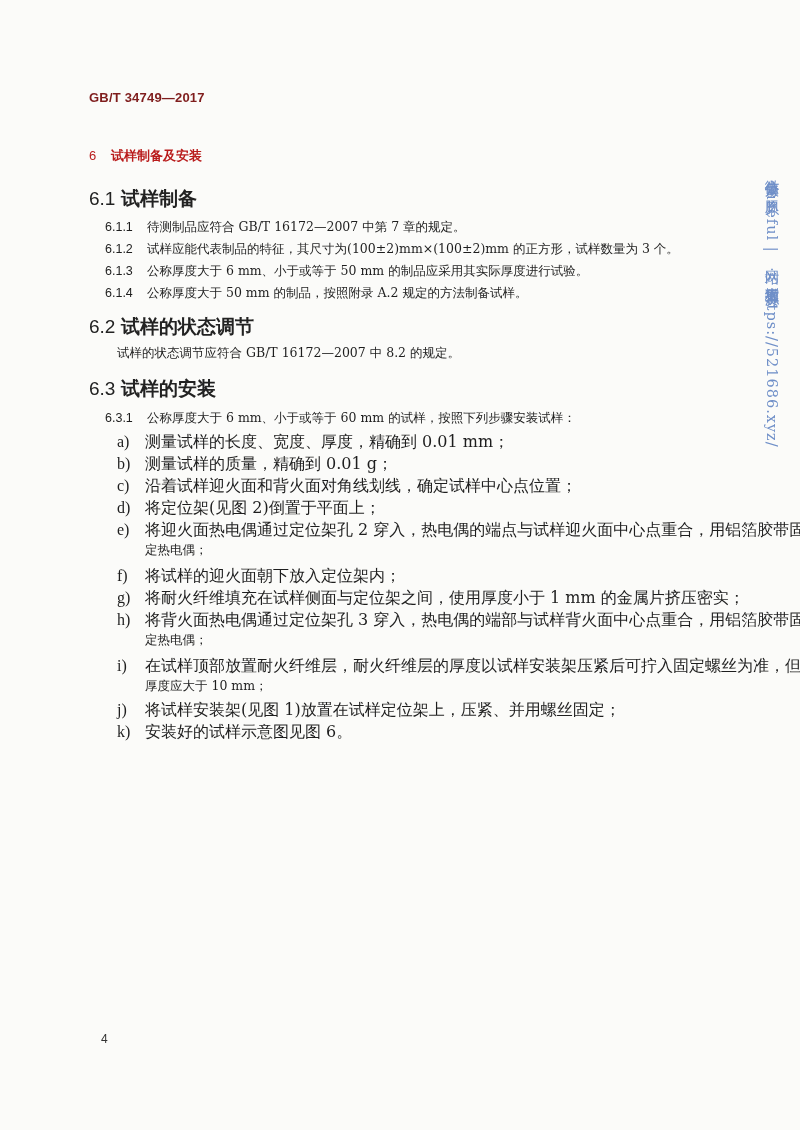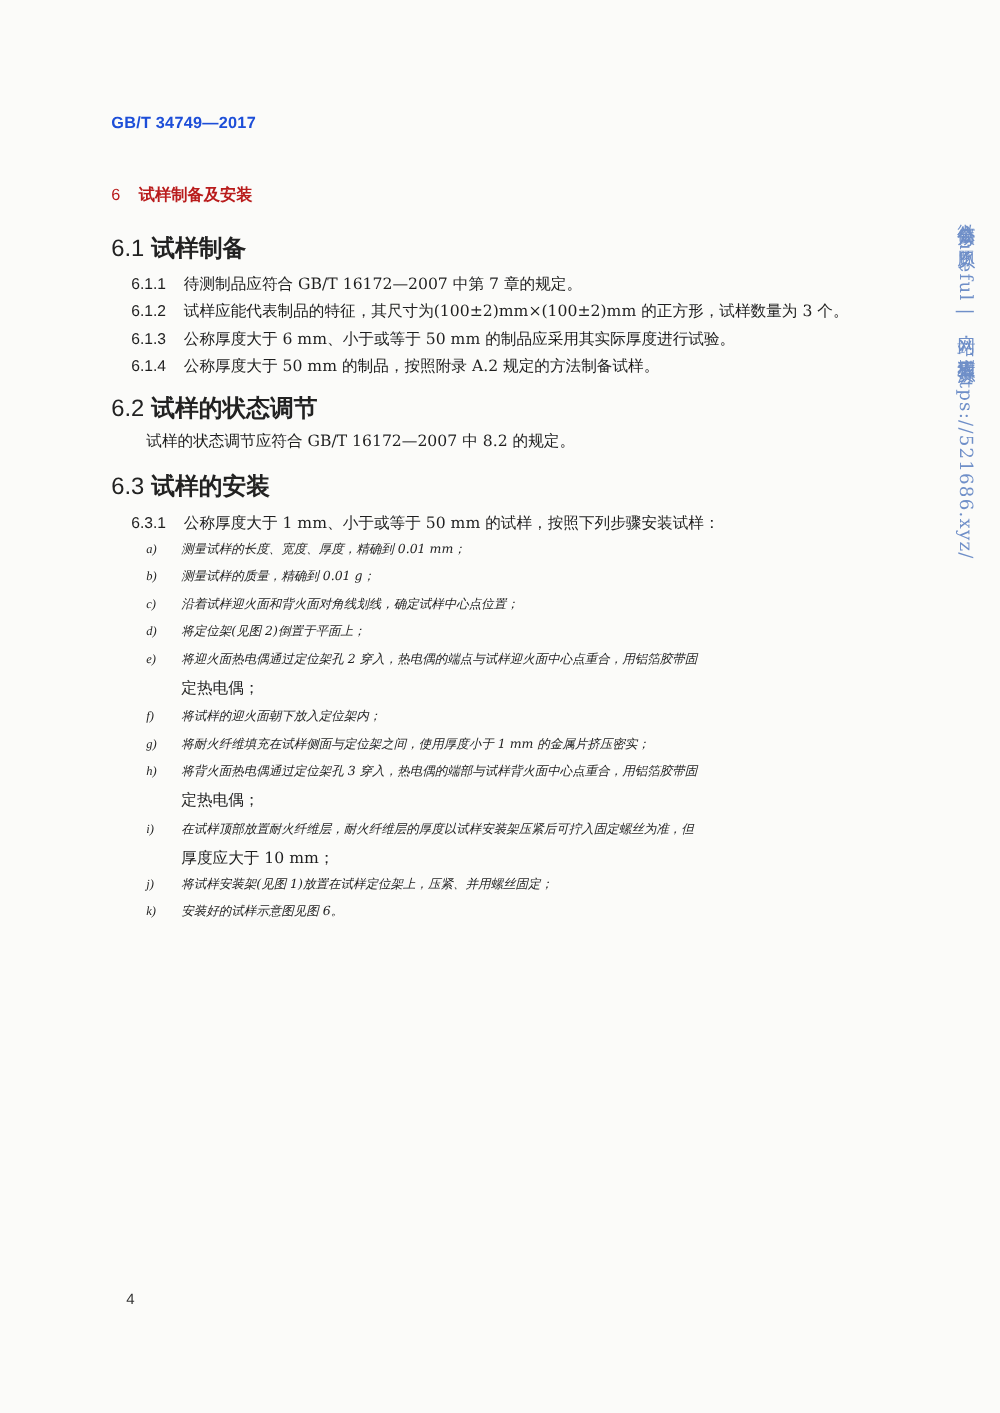--- a/index.html
+++ b/index.html
@@ -5,21 +5,21 @@
     html, body { margin: 0; padding: 0; }
     body {
       width: 800px; height: 1130px; position: relative; overflow: hidden;
       background: #fbfbf9;
       font-family: "DejaVu Serif", "Liberation Serif", serif;
       color: #1e1e1e;
     }
     .header {
       position: absolute; left: 89px; top: 90px;
       font-family: "Liberation Sans", "DejaVu Sans", sans-serif;
-      font-weight: bold; font-size: 13px; letter-spacing: 0.2px; color: #1d4ed8;
+      font-weight: bold; font-size: 13px; letter-spacing: 0.2px; color: #7f1d1d;
     }
     .h1 {
       position: absolute; left: 89px; top: 147px;
       font-family: "DejaVu Sans", "Liberation Sans", sans-serif;
       font-weight: bold; font-size: 13px; color: #b91c1c;
     }
     .h2 {
       position: absolute; left: 89px;
       font-family: "DejaVu Sans", "Liberation Sans", sans-serif;
       font-weight: bold; font-size: 19px; color: #222;
@@ -31,21 +31,21 @@
       position: absolute; left: 89px; font-size: 12.5px; white-space: nowrap; margin-left: 16px;
     }
     .clause .num {
       display: inline-block; width: 42px;
       font-family: "Liberation Sans", sans-serif; font-size: 12.5px;
     }
     .para {
       position: absolute; left: 117px; font-size: 12.5px; white-space: nowrap;
     }
     .item {
-      position: absolute; left: 117px; font-size: 10px; white-space: nowrap; font-style: italic;
+      position: absolute; left: 117px; font-size: 16px; white-space: nowrap;
     }
     .item .lbl {
       display: inline-block; width: 28px; font-family: "Liberation Serif", serif;
     }
     .item-cont {
       position: absolute; left: 145px; font-size: 12.5px; white-space: nowrap;
     }
     .page-num {
       position: absolute; left: 101px; top: 1032px;
       font-size: 12px; font-family: "Liberation Sans", sans-serif; color: #333;
@@ -87,21 +87,21 @@
 <div class="h2" style="top:314px">
   <span class="num">6.2</span><span>试样的状态调节</span>
 </div>
 <div class="para" style="top:345px">试样的状态调节应符合 GB/T 16172—2007 中 8.2 的规定。</div>
 
 <div class="h2" style="top:376px">
   <span class="num">6.3</span><span>试样的安装</span>
 </div>
 
 <div class="clause" style="top:410px">
-  <span class="num">6.3.1</span><span>公称厚度大于 1 mm、小于或等于 50 mm 的试样，按照下列步骤安装试样：</span>
+  <span class="num">6.3.1</span><span>公称厚度大于 6 mm、小于或等于 60 mm 的试样，按照下列步骤安装试样：</span>
 </div>
 
 <div class="item" style="top:432px">
   <span class="lbl">a)</span><span>测量试样的长度、宽度、厚度，精确到 0.01 mm；</span>
 </div>
 <div class="item" style="top:454px">
   <span class="lbl">b)</span><span>测量试样的质量，精确到 0.01 g；</span>
 </div>
 <div class="item" style="top:476px">
   <span class="lbl">c)</span><span>沿着试样迎火面和背火面对角线划线，确定试样中心点位置；</span>

